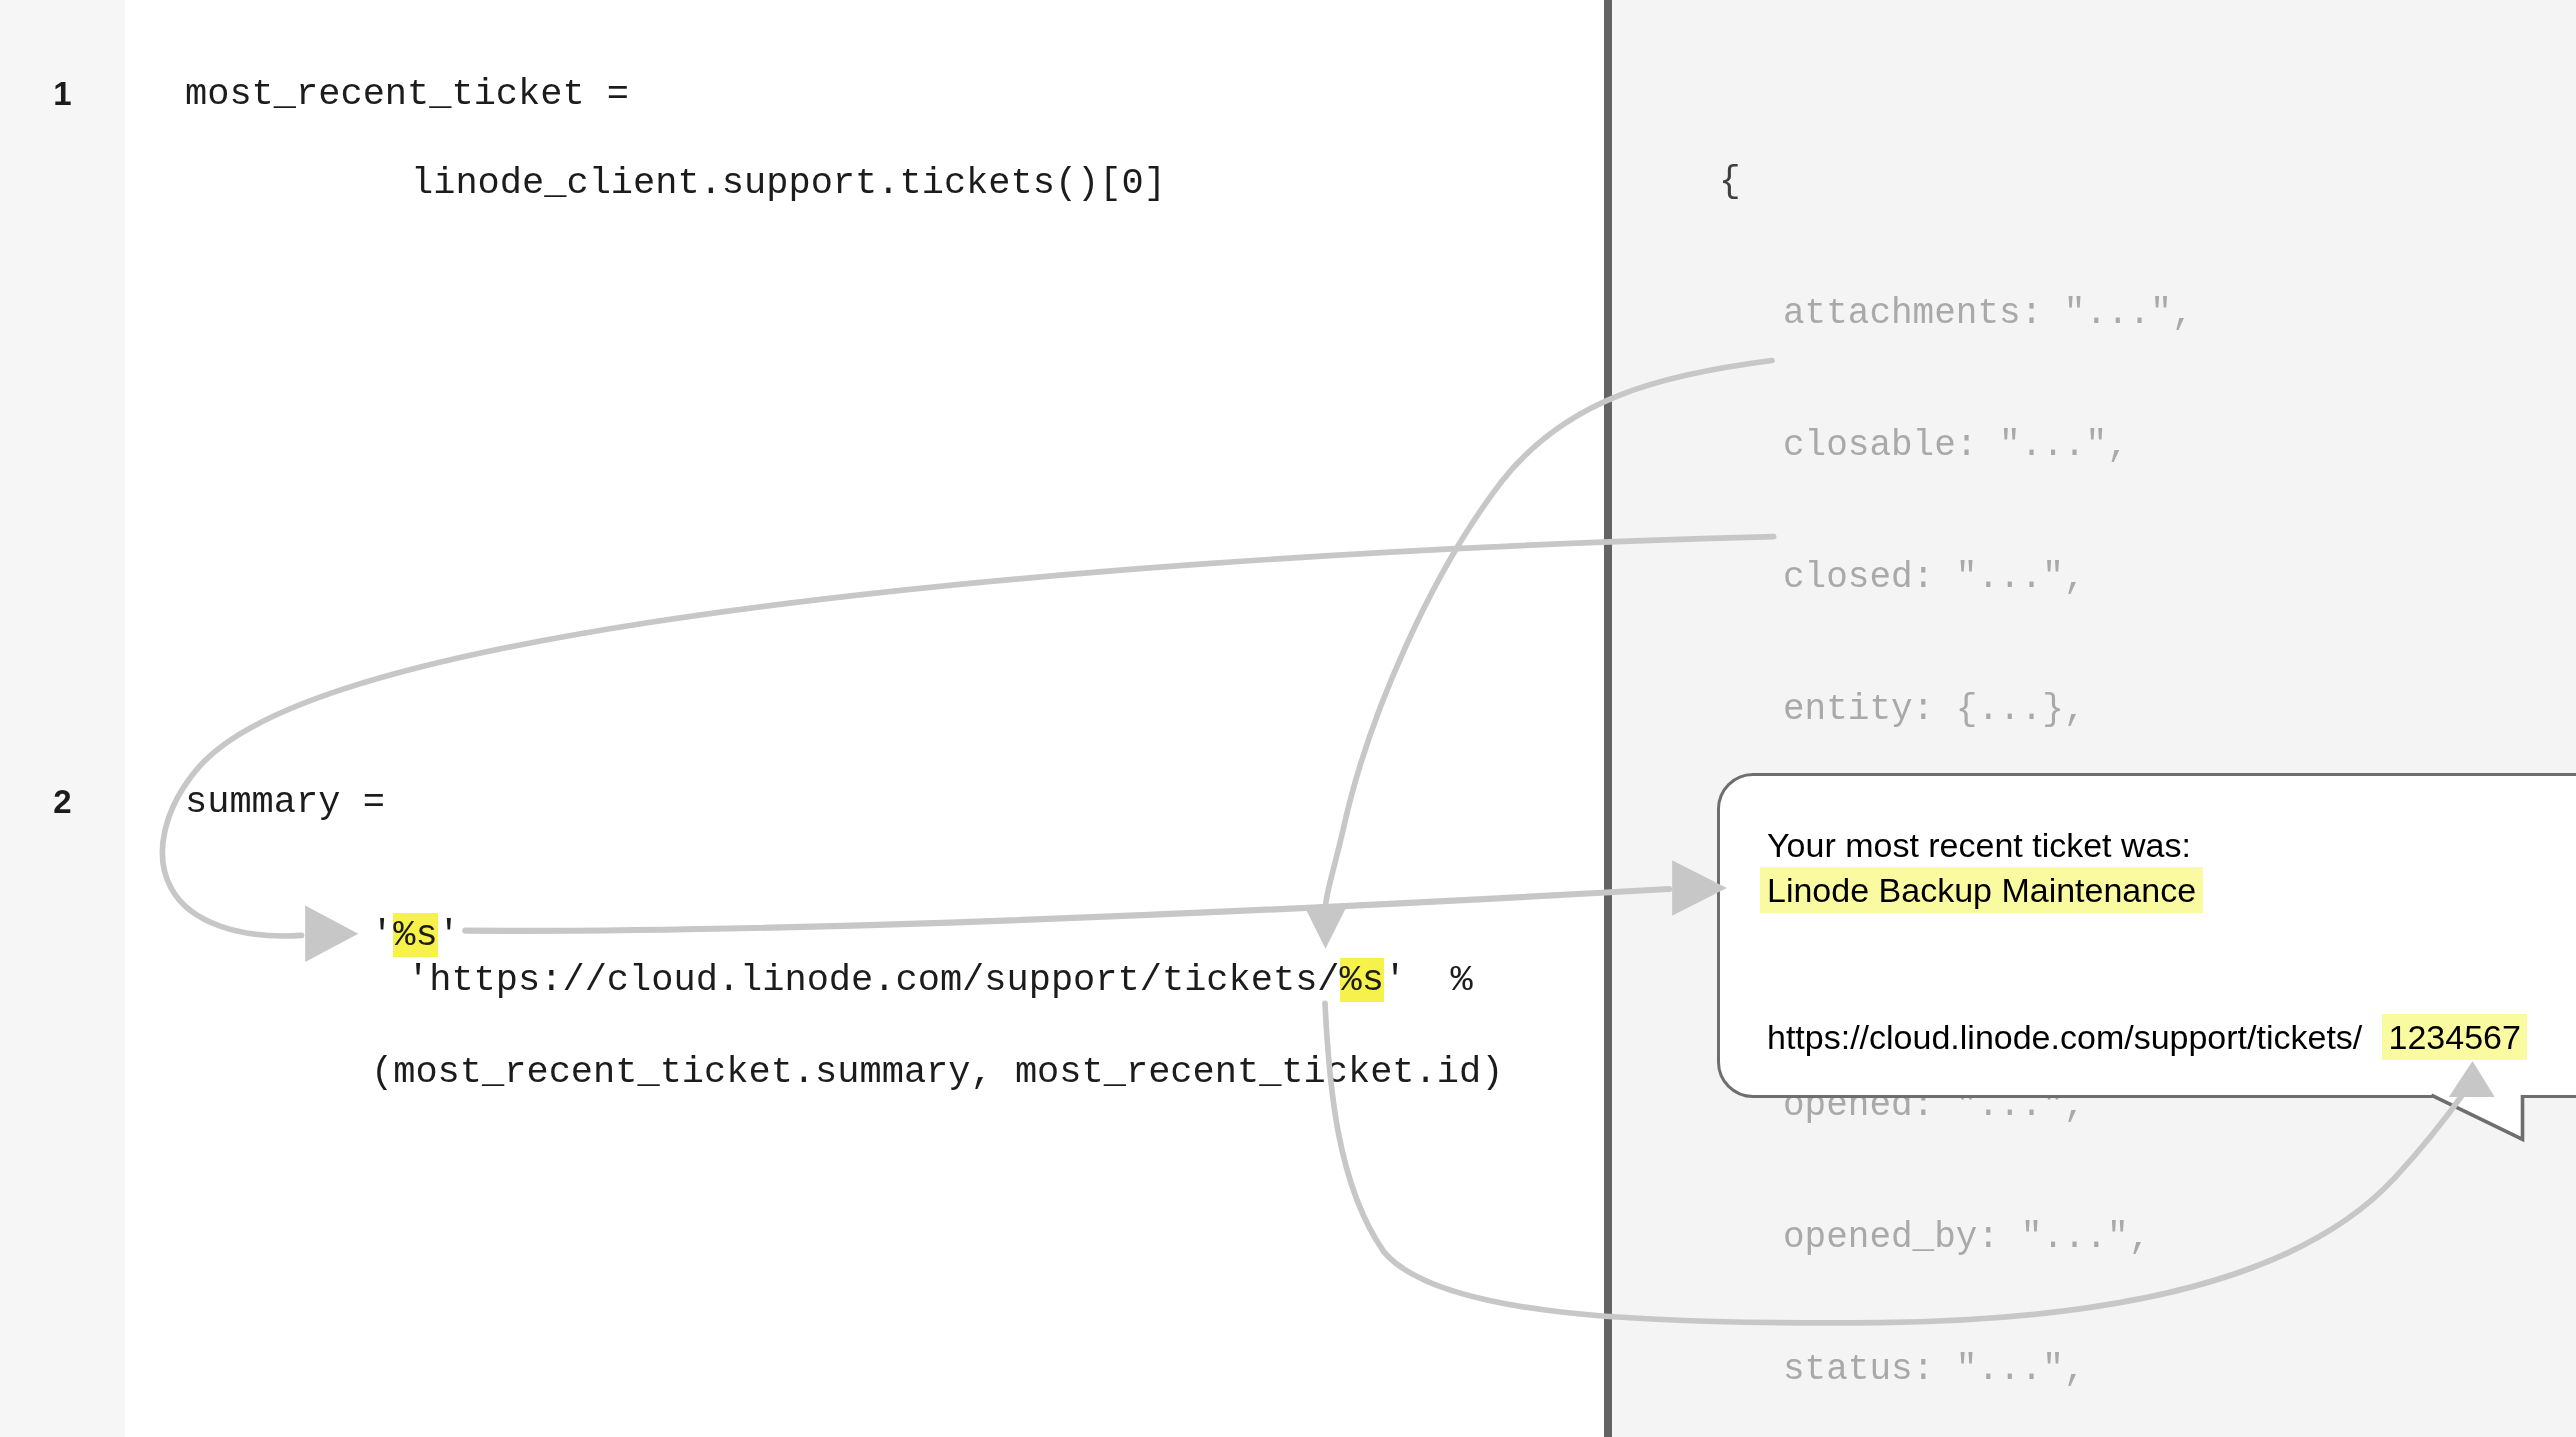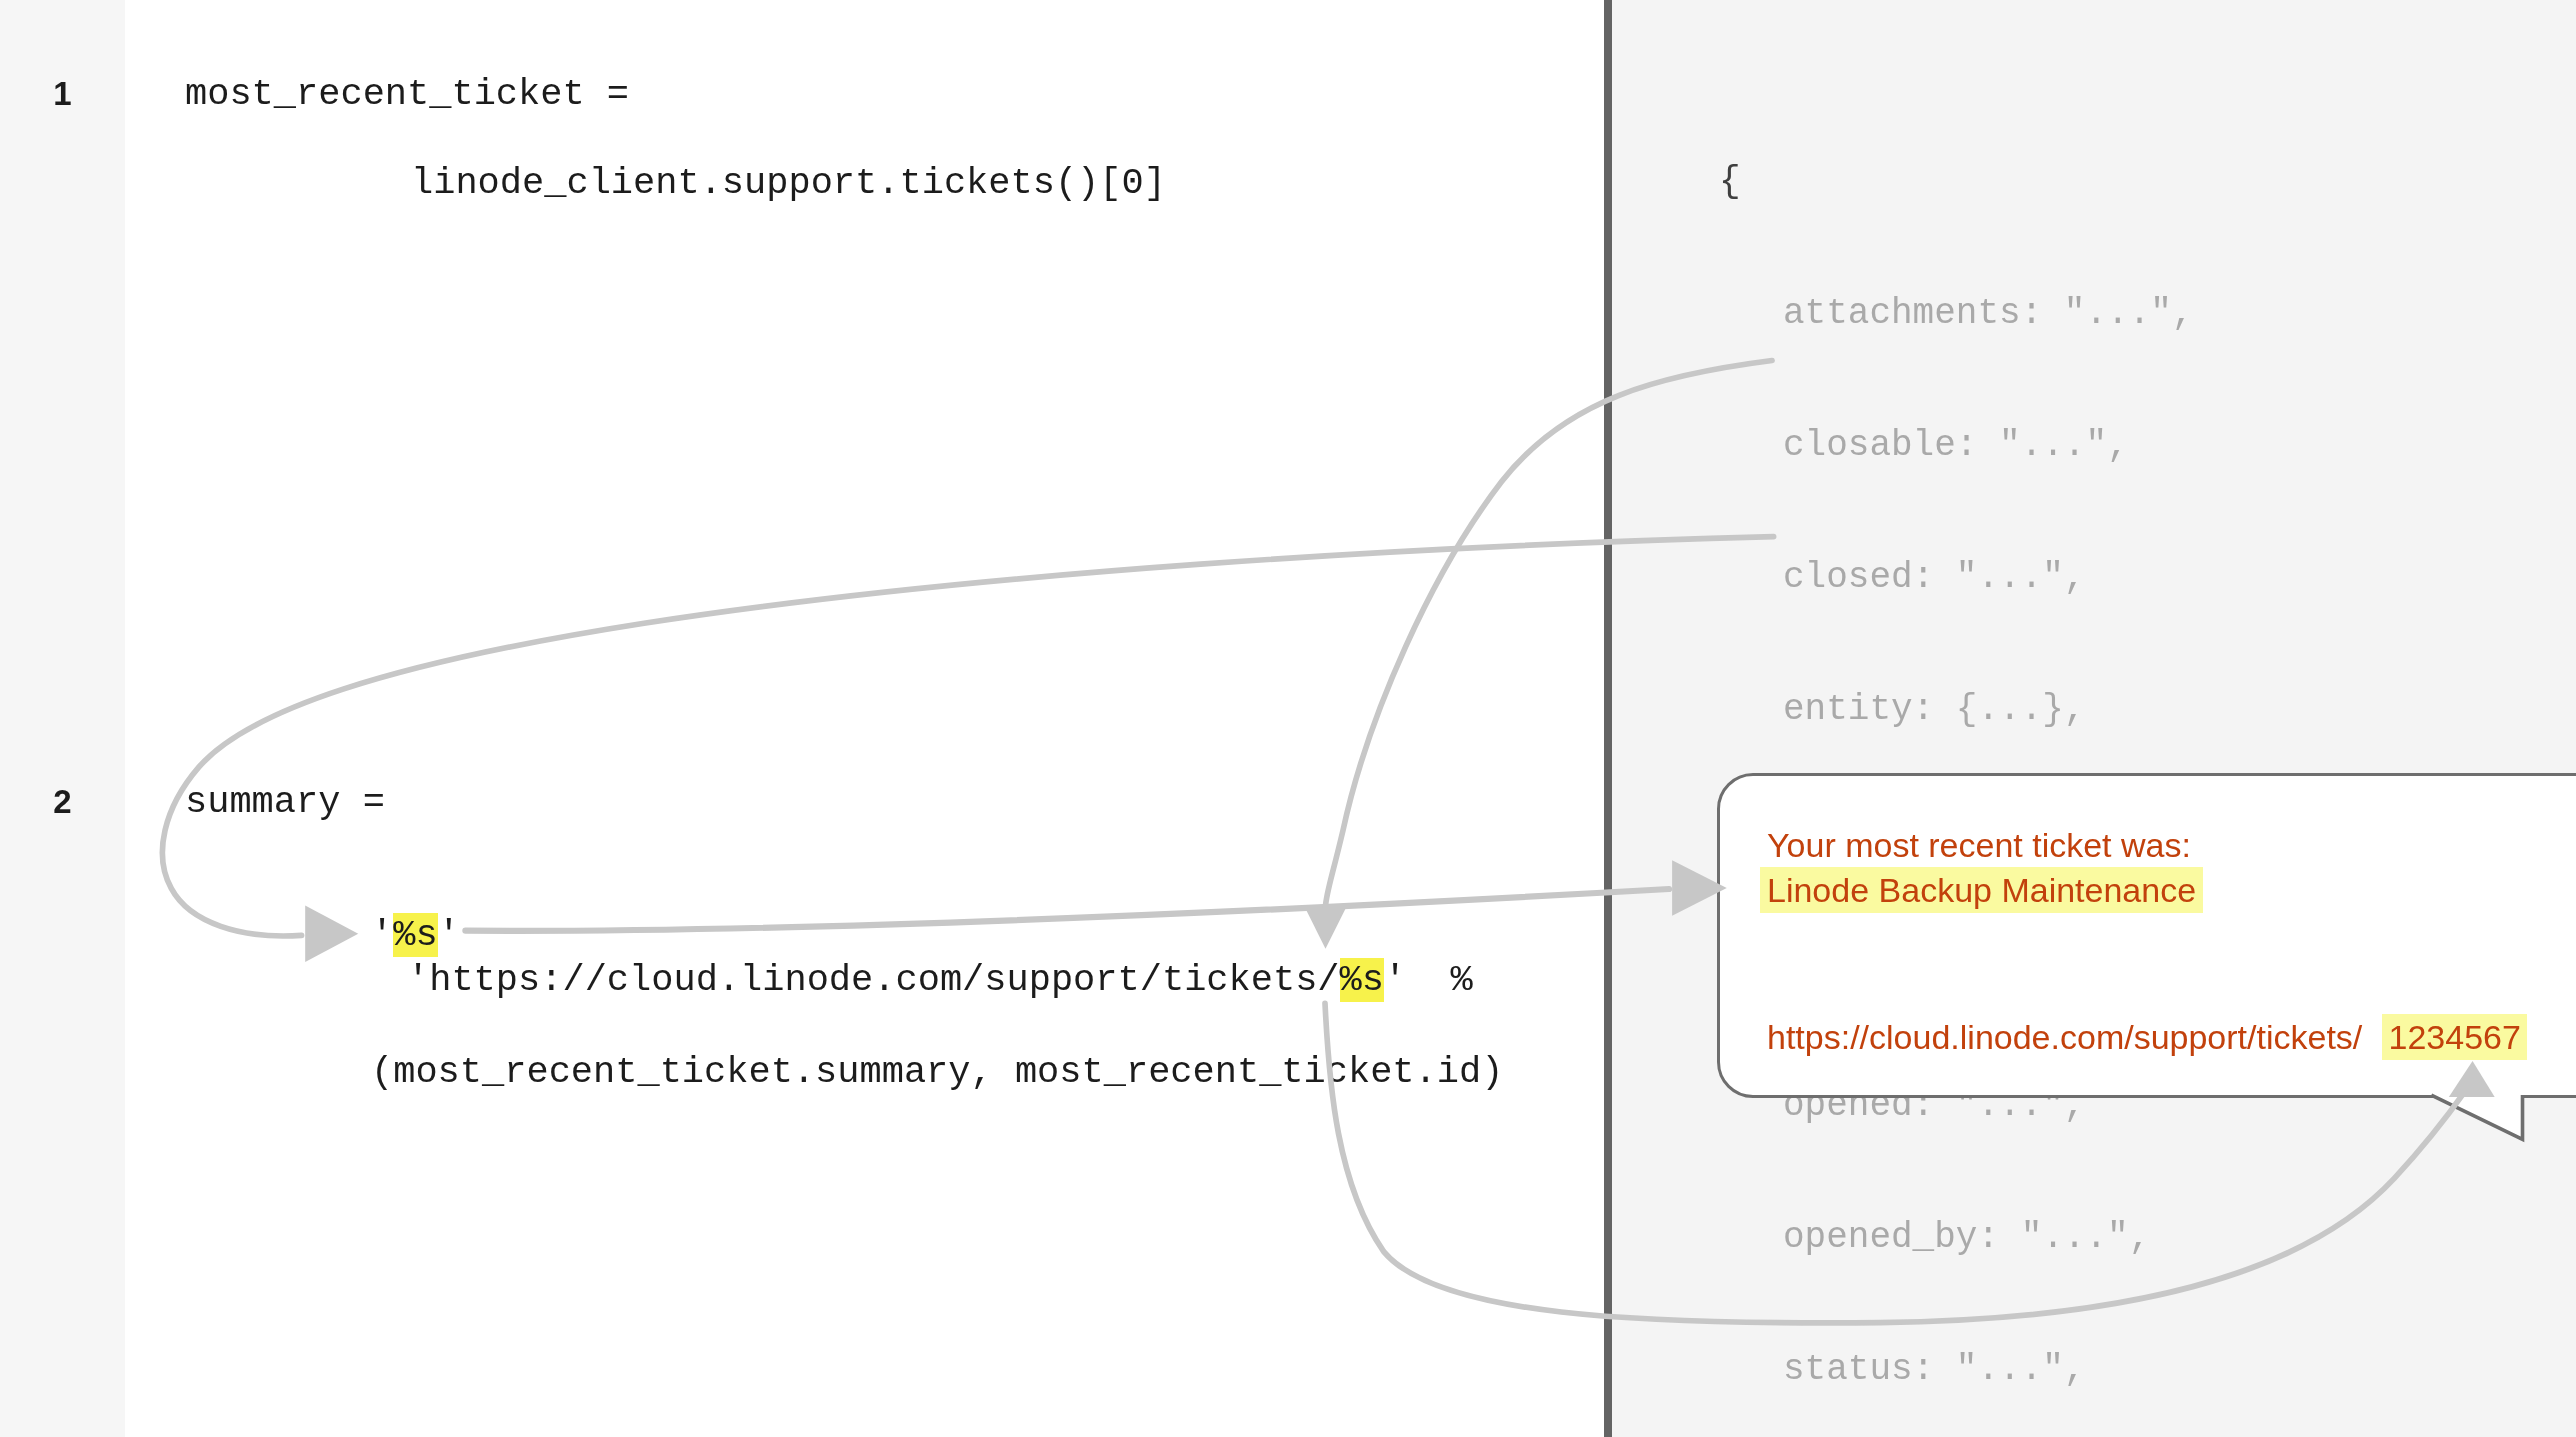--- a/index.html
+++ b/index.html
@@ -48,21 +48,21 @@
   .jbold{color:#141414;font-weight:bold;}
   .jkey-hl{background:#fafaa0;padding:0 6.2px;margin-left:-6.2px;}
 
   
   #bubble{
     position:absolute;left:1717px;top:773px;width:898px;height:325px;
     box-sizing:border-box;background:#ffffff;border:3.6px solid #6e6e6e;border-radius:36px;
   }
   .bubble-line{
     position:absolute;left:1767px;font-family:"Liberation Sans",sans-serif;
-    font-size:34px;line-height:46px;color:#c2410c;white-space:pre;
+    font-size:34px;line-height:46px;color:#000000;white-space:pre;
   }
   #bubble-l1{top:822px;}
   #bubble-l2{top:867px;}
   #bubble-url{top:1014px;}
   .bub-hl{background:#fafaa0;padding:4.1px 7.2px;margin-left:-7.2px;}
   .bub-hl-id{background:#fafaa0;padding:4.1px 6.2px;margin-left:20px;}
 
   
   #overlay{position:absolute;left:0;top:0;width:2684px;height:1437px;pointer-events:none;}
 </style>

